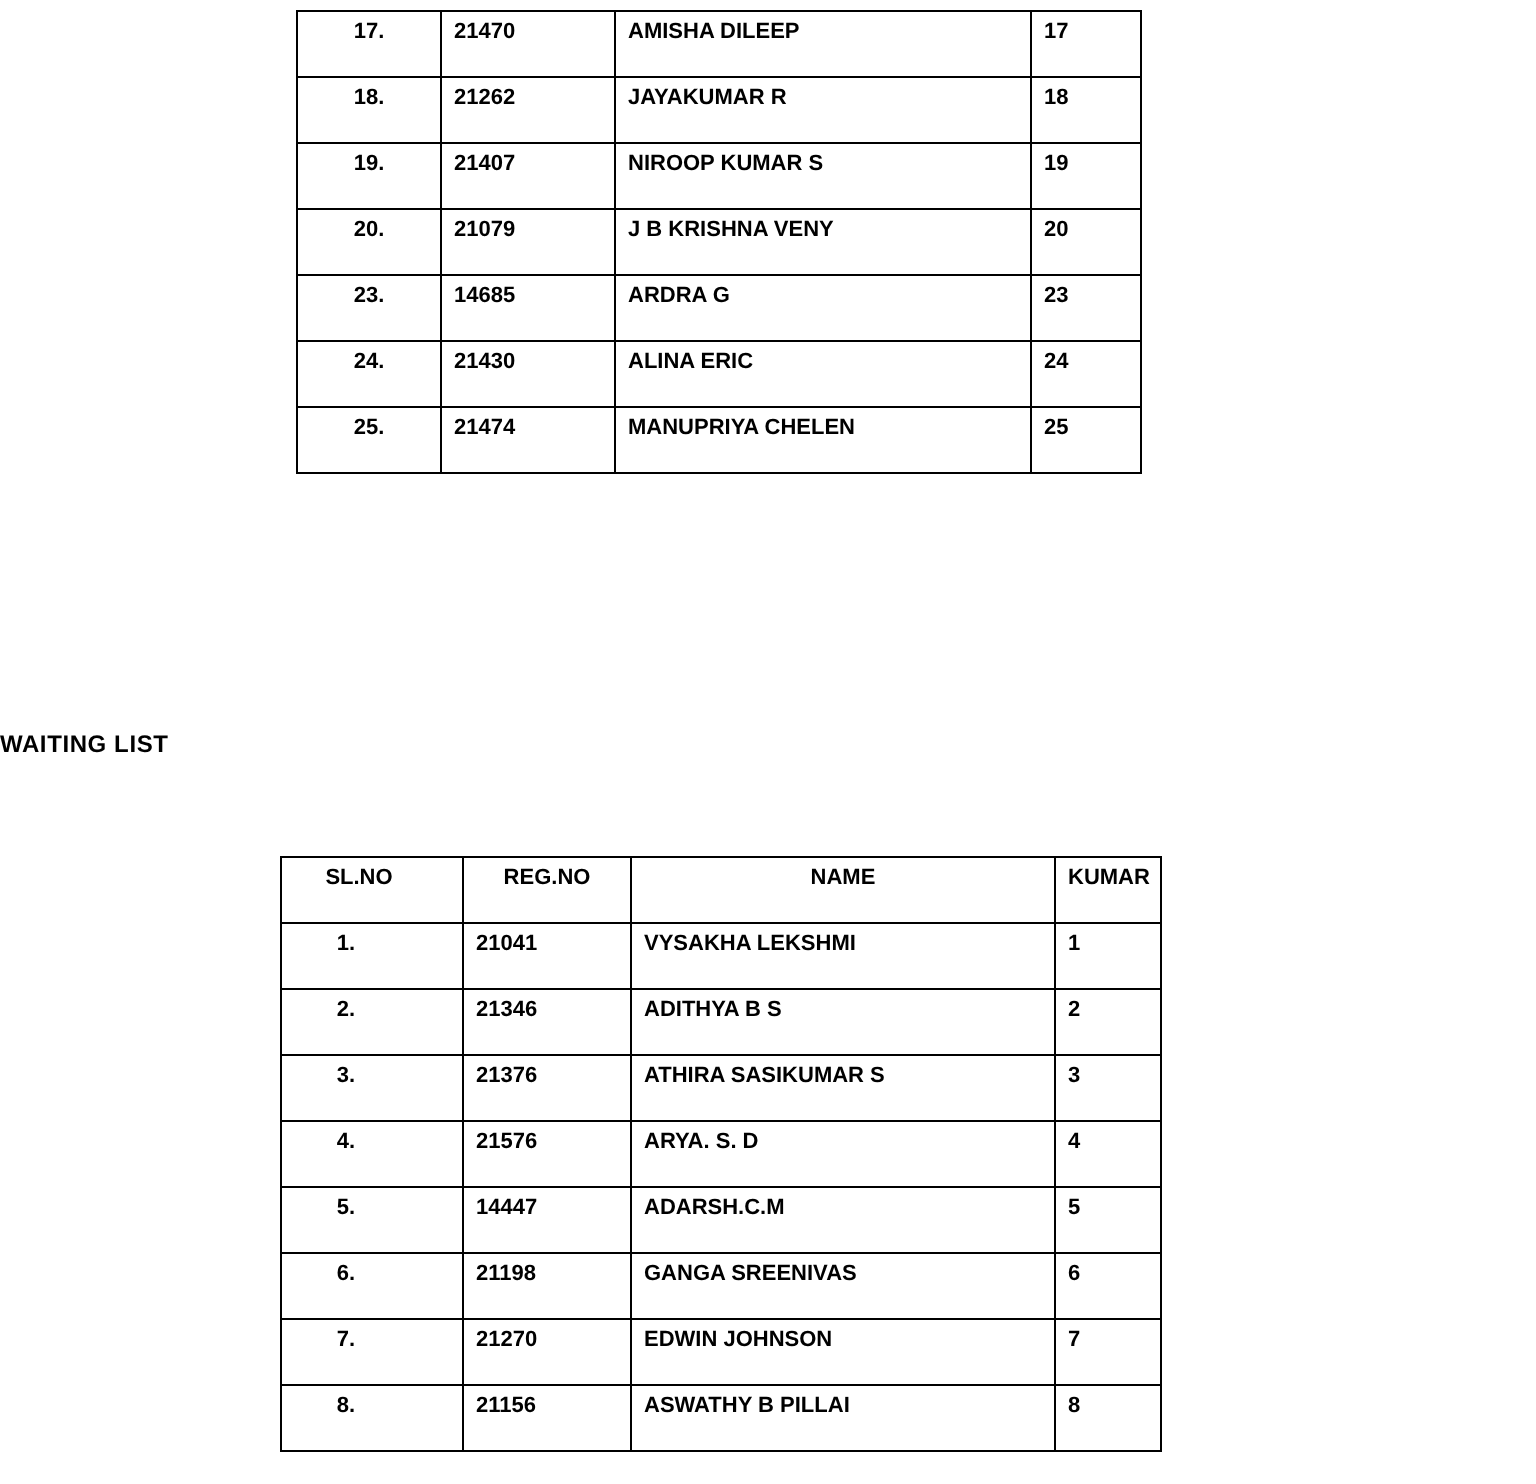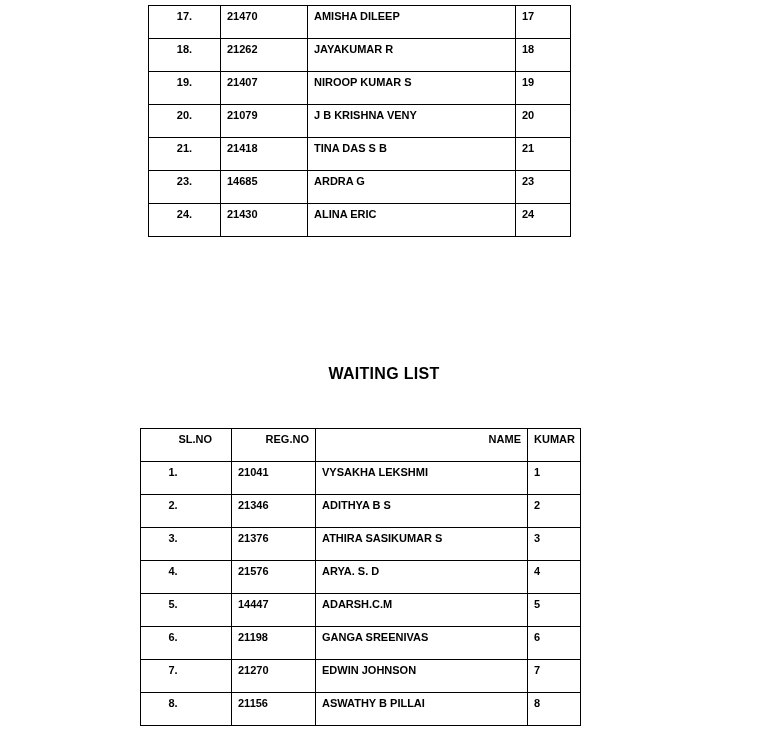--- a/index.html
+++ b/index.html
@@ -36,31 +36,30 @@
   }
   
   .tbl1 { left: 148px; top: 5px; width: 422px; }
   .tbl1 tbody td:nth-child(1) { text-align: center; }
   
   .waiting-title {
     position: absolute;
     top: 365px;
     left: 0;
     width: 768px;
-    text-align: center;
     font-family: "Liberation Sans", sans-serif;
     font-weight: bold;
-    font-size: 16px;
+    font-size: 12px;
     letter-spacing: 0.3px;
     color: #000000;
   }
   
   .tbl2 { left: 140px; top: 428px; width: 440px; }
-  .tbl2 thead th { text-align: right; }
-  .tbl2 thead th:nth-child(1) { text-align: right; padding-right: 19px; }
+  .tbl2 thead th { text-align: center; }
+  .tbl2 thead th:nth-child(1) { text-align: center; padding-right: 19px; }
   .tbl2 tbody td:nth-child(1) { text-align: center; padding-right: 32px; }
 </style>
 </head>
 <body>
 
 <div>
 
   <table class="tbl tbl1">
     <colgroup>
       <col style="width:72px">
@@ -87,36 +86,36 @@
           <td>NIROOP KUMAR S</td>
           <td>19</td>
         </tr>
         <tr>
           <td>20.</td>
           <td>21079</td>
           <td>J B KRISHNA VENY</td>
           <td>20</td>
         </tr>
         <tr>
-          <td>21.</td>
-          <td>21418</td>
-          <td>TINA DAS S B</td>
-          <td>21</td>
-        </tr>
-        <tr>
           <td>23.</td>
           <td>14685</td>
           <td>ARDRA G</td>
           <td>23</td>
         </tr>
         <tr>
           <td>24.</td>
           <td>21430</td>
           <td>ALINA ERIC</td>
           <td>24</td>
+        </tr>
+        <tr>
+          <td>25.</td>
+          <td>21474</td>
+          <td>MANUPRIYA CHELEN</td>
+          <td>25</td>
         </tr>
       </tbody>
   </table>
 
   <div class="waiting-title">WAITING LIST</div>
 
   <table class="tbl tbl2">
     <colgroup>
       <col style="width:91px">
       <col style="width:84px">

